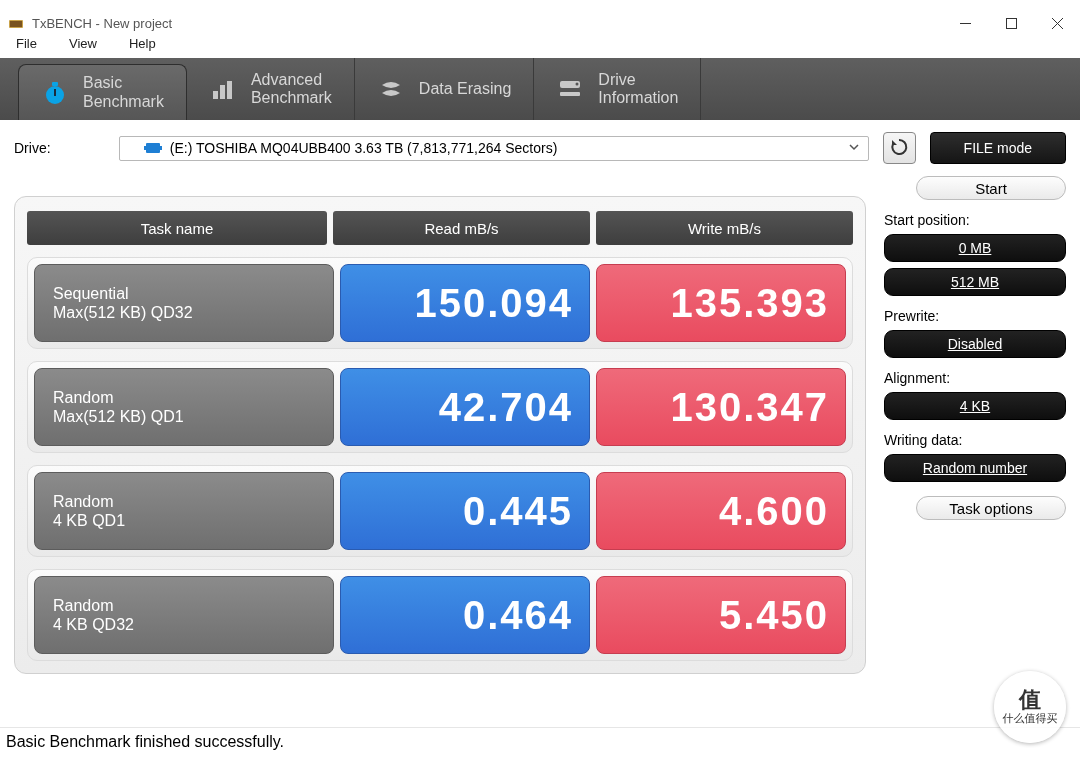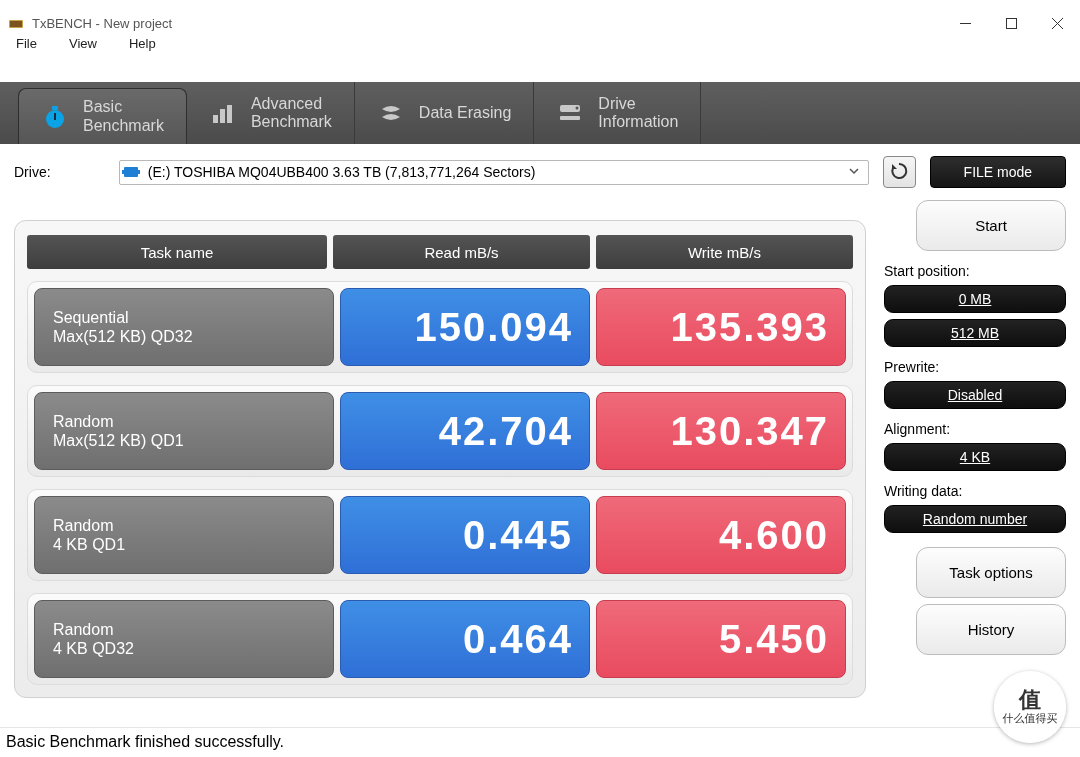--- a/index.html
+++ b/index.html
@@ -9,51 +9,51 @@
   .titlebar-left { display: flex; align-items: center; gap: 8px; }
   .app-icon { width: 16px; height: 16px; display: flex; align-items: center; justify-content: center; }
   .app-title { font-size: 13px; color: #555; }
   .window-controls { display: flex; }
   .win-btn { width: 46px; height: 32px; display: flex; align-items: center; justify-content: center; background: transparent; border: none; color: #555; }
   .win-btn svg { width: 11px; height: 11px; }
   
   .menubar { display: flex; gap: 12px; padding: 2px 6px 6px 6px; height: 26px; }
   .menu-item { font-size: 13px; padding: 2px 10px; color: #222; background: transparent; border: none; }
   
-  .tabbar { display: flex; align-items: stretch; height: 62px; background: linear-gradient(#5f5f5f,#4b4b4b); padding-left: 18px; gap: 0; margin-top: 24px; }
+  .tabbar { display: flex; align-items: stretch; height: 62px; background: linear-gradient(#5f5f5f,#4b4b4b); padding-left: 18px; gap: 0; }
   .tab { display: flex; align-items: center; gap: 14px; padding: 0 22px; color: #d8d8d8; font-size: 16px; border-right: 1px solid #3a3a3a; }
   .tab .tab-icon { width: 28px; height: 28px; display:flex;align-items:center;justify-content:center; }
   .tab.active { background: linear-gradient(#6a6a6a,#565656); border: 1px solid #2e2e2e; border-bottom: none; border-top-left-radius: 8px; border-top-right-radius: 8px; margin-top: 6px; }
   .tab.active .tab-icon svg circle, .tab.active .tab-icon svg rect.accent { fill: #0aa3e6; }
   .tab-text { line-height: 1.15; }
   
   .driverow { display: flex; align-items: center; gap: 14px; padding: 12px 14px 10px 14px; }
   .drive-label { font-size: 14px; width: 100px; }
-  .drive-select { flex: 0 0 750px; height: 25px; border: 1px solid #b8b8b8; border-radius: 2px; display: flex; align-items: center; padding: 0 2px; position: relative; background: #fff; }
+  .drive-select { flex: 0 0 750px; height: 25px; border: 1px solid #b8b8b8; border-radius: 2px; display: flex; align-items: center; padding: 0 24px; position: relative; background: #fff; }
   .drive-select .sel-icon { width: 18px; height: 14px; margin-right: 8px; display:flex;align-items:center;justify-content:center; }
   .drive-select .sel-text { font-size: 14px; white-space: nowrap; }
   .drive-select .chevron { position: absolute; right: 8px; top: 50%; transform: translateY(-50%); color: #555; }
   .refresh-btn { width: 36px; height: 32px; border: 1px solid #888; border-radius: 4px; background: linear-gradient(#f6f6f6,#e3e3e3); display:flex;align-items:center;justify-content:center; }
   .mode-btn { width: 150px; height: 32px; border-radius: 4px; background: linear-gradient(#2e2e2e,#151515); color: #fff; font-size: 14px; border: 1px solid #000; display:flex;align-items:center;justify-content:center; margin-left:auto; }
   
   .content { display: flex; padding: 0 14px 0 14px; gap: 18px; }
   .bench-panel { flex: 0 0 852px; background: linear-gradient(#f7f7f7,#ececec); border: 1px solid #d0d0d0; border-radius: 12px; padding: 14px 12px 12px 12px; margin-top: 22px; }
   .bench-header { display: flex; gap: 6px; height: 34px; }
   .hdr-cell { flex: 1; background: linear-gradient(#545454,#3e3e3e); color: #fff; border-radius: 3px; display:flex;align-items:center;justify-content:center; font-size: 15px; }
   .hdr-cell.task { flex: 0 0 300px; }
   .bench-row { display: flex; gap: 6px; height: 92px; margin-top: 12px; padding: 6px; background: linear-gradient(#fbfbfb,#e9e9e9); border-radius: 10px; border: 1px solid #dcdcdc; }
   .tile { border-radius: 8px; display:flex; align-items:center; color:#fff; }
   .tile.task { flex: 0 0 300px; background: linear-gradient(#8b8b8b,#6f6f6f); border: 1px solid #5c5c5c; padding-left: 18px; }
   .tile.read { flex: 1; background: linear-gradient(#3f8fe6,#2f6fd6); border: 1px solid #2a5bb0; justify-content:flex-end; padding-right: 16px; }
   .tile.write { flex: 1; background: linear-gradient(#ef6a7a,#e94b5f); border: 1px solid #c63d50; justify-content:flex-end; padding-right: 16px; }
   .task-text { line-height: 1.2; font-size: 16px; }
   .big-num { font-family: "Segoe UI", Arial, sans-serif; font-weight: 600; font-size: 40px; letter-spacing: 2px; }
   
   .sidebar { flex: 1; display:flex; flex-direction: column; gap: 6px; padding-top: 2px; }
-  .side-btn { height: 51px; border: 1px solid #bcbcbc; border-radius: 12px; background: linear-gradient(#fdfdfd,#eaeaea); font-size: 15px; display:flex;align-items:center;justify-content:center;margin-left:32px; }
+  .side-btn { height: 24px; border: 1px solid #bcbcbc; border-radius: 12px; background: linear-gradient(#fdfdfd,#eaeaea); font-size: 15px; display:flex;align-items:center;justify-content:center;margin-left:32px; }
   .side-label { font-size: 14px; padding-top: 6px; }
   .side-dark { height: 28px; background: linear-gradient(#222,#0e0e0e); color: #fff; border: 1px solid #000; border-radius: 9px; font-size: 14px; display:flex;align-items:center;justify-content:center;text-decoration:underline; }
   
   .statusbar { position: absolute; bottom: 4px; left: 0; right: 0; height: 26px; display:flex; align-items:flex-end; padding: 0 6px 2px 6px; font-size: 16px; border-top: 1px solid #e6e6e6; }
   
   .watermark { position: absolute; right: 14px; bottom: 14px; width: 72px; height: 72px; border-radius: 50%; background: rgba(255,255,255,.85); box-shadow: 0 1px 4px rgba(0,0,0,.3); display:flex; flex-direction:column; align-items:center; justify-content:center; }
   .watermark .wm-top { font-size: 22px; font-weight: bold; color: #333; line-height:1; }
   .watermark .wm-bot { font-size: 11px; color: #333; }
 </style>
 </head>
@@ -248,21 +248,20 @@
     <div class="side-label">Start position:</div>
     <div class="side-dark">0 MB</div>
     <div class="side-dark">512 MB</div>
     <div class="side-label">Prewrite:</div>
     <div class="side-dark">Disabled</div>
     <div class="side-label">Alignment:</div>
     <div class="side-dark">4 KB</div>
     <div class="side-label">Writing data:</div>
     <div class="side-dark">Random number</div>
     <button class="side-btn" style="margin-top:8px">Task options</button>
-    <button class="side-btn">History</button>
   </div>
 </div>
 
 <div class="statusbar">
   <span>Basic Benchmark finished successfully.</span>
 </div>
 
 <div class="watermark">
   <div class="wm-top">值</div>
   <div class="wm-bot">什么值得买</div>

